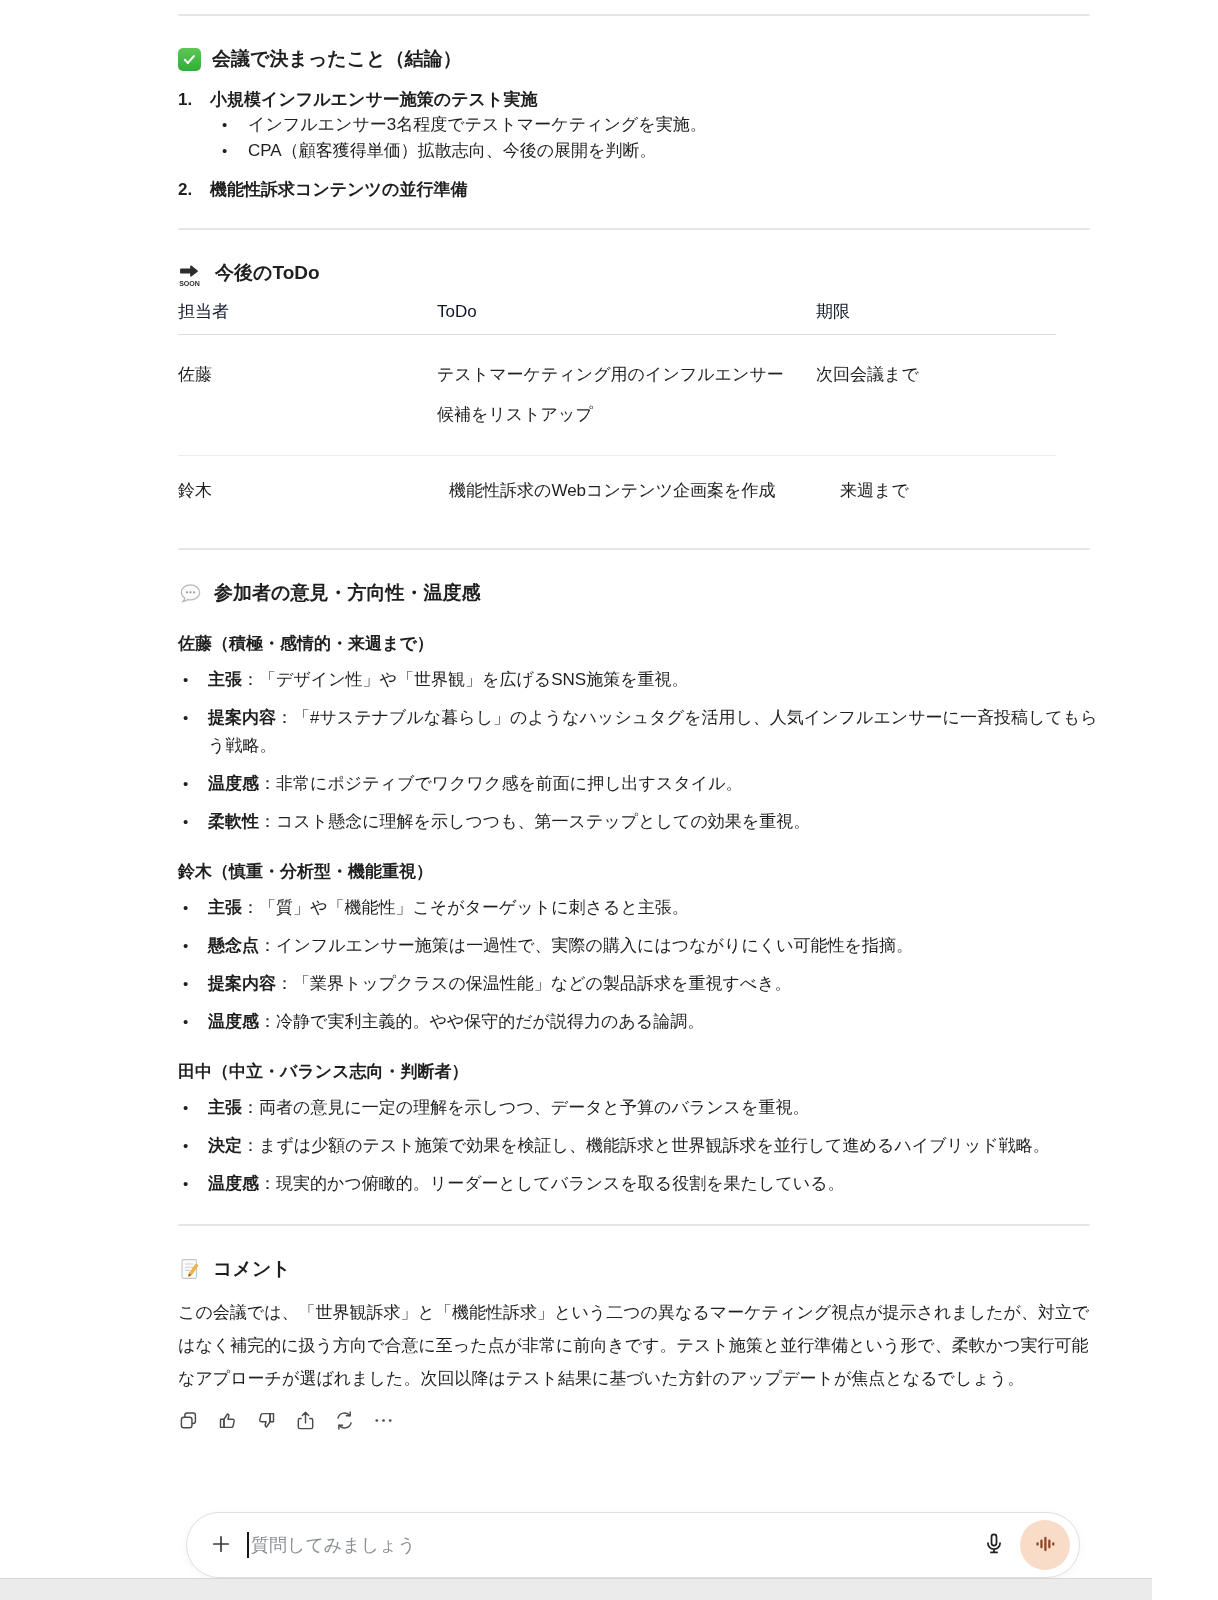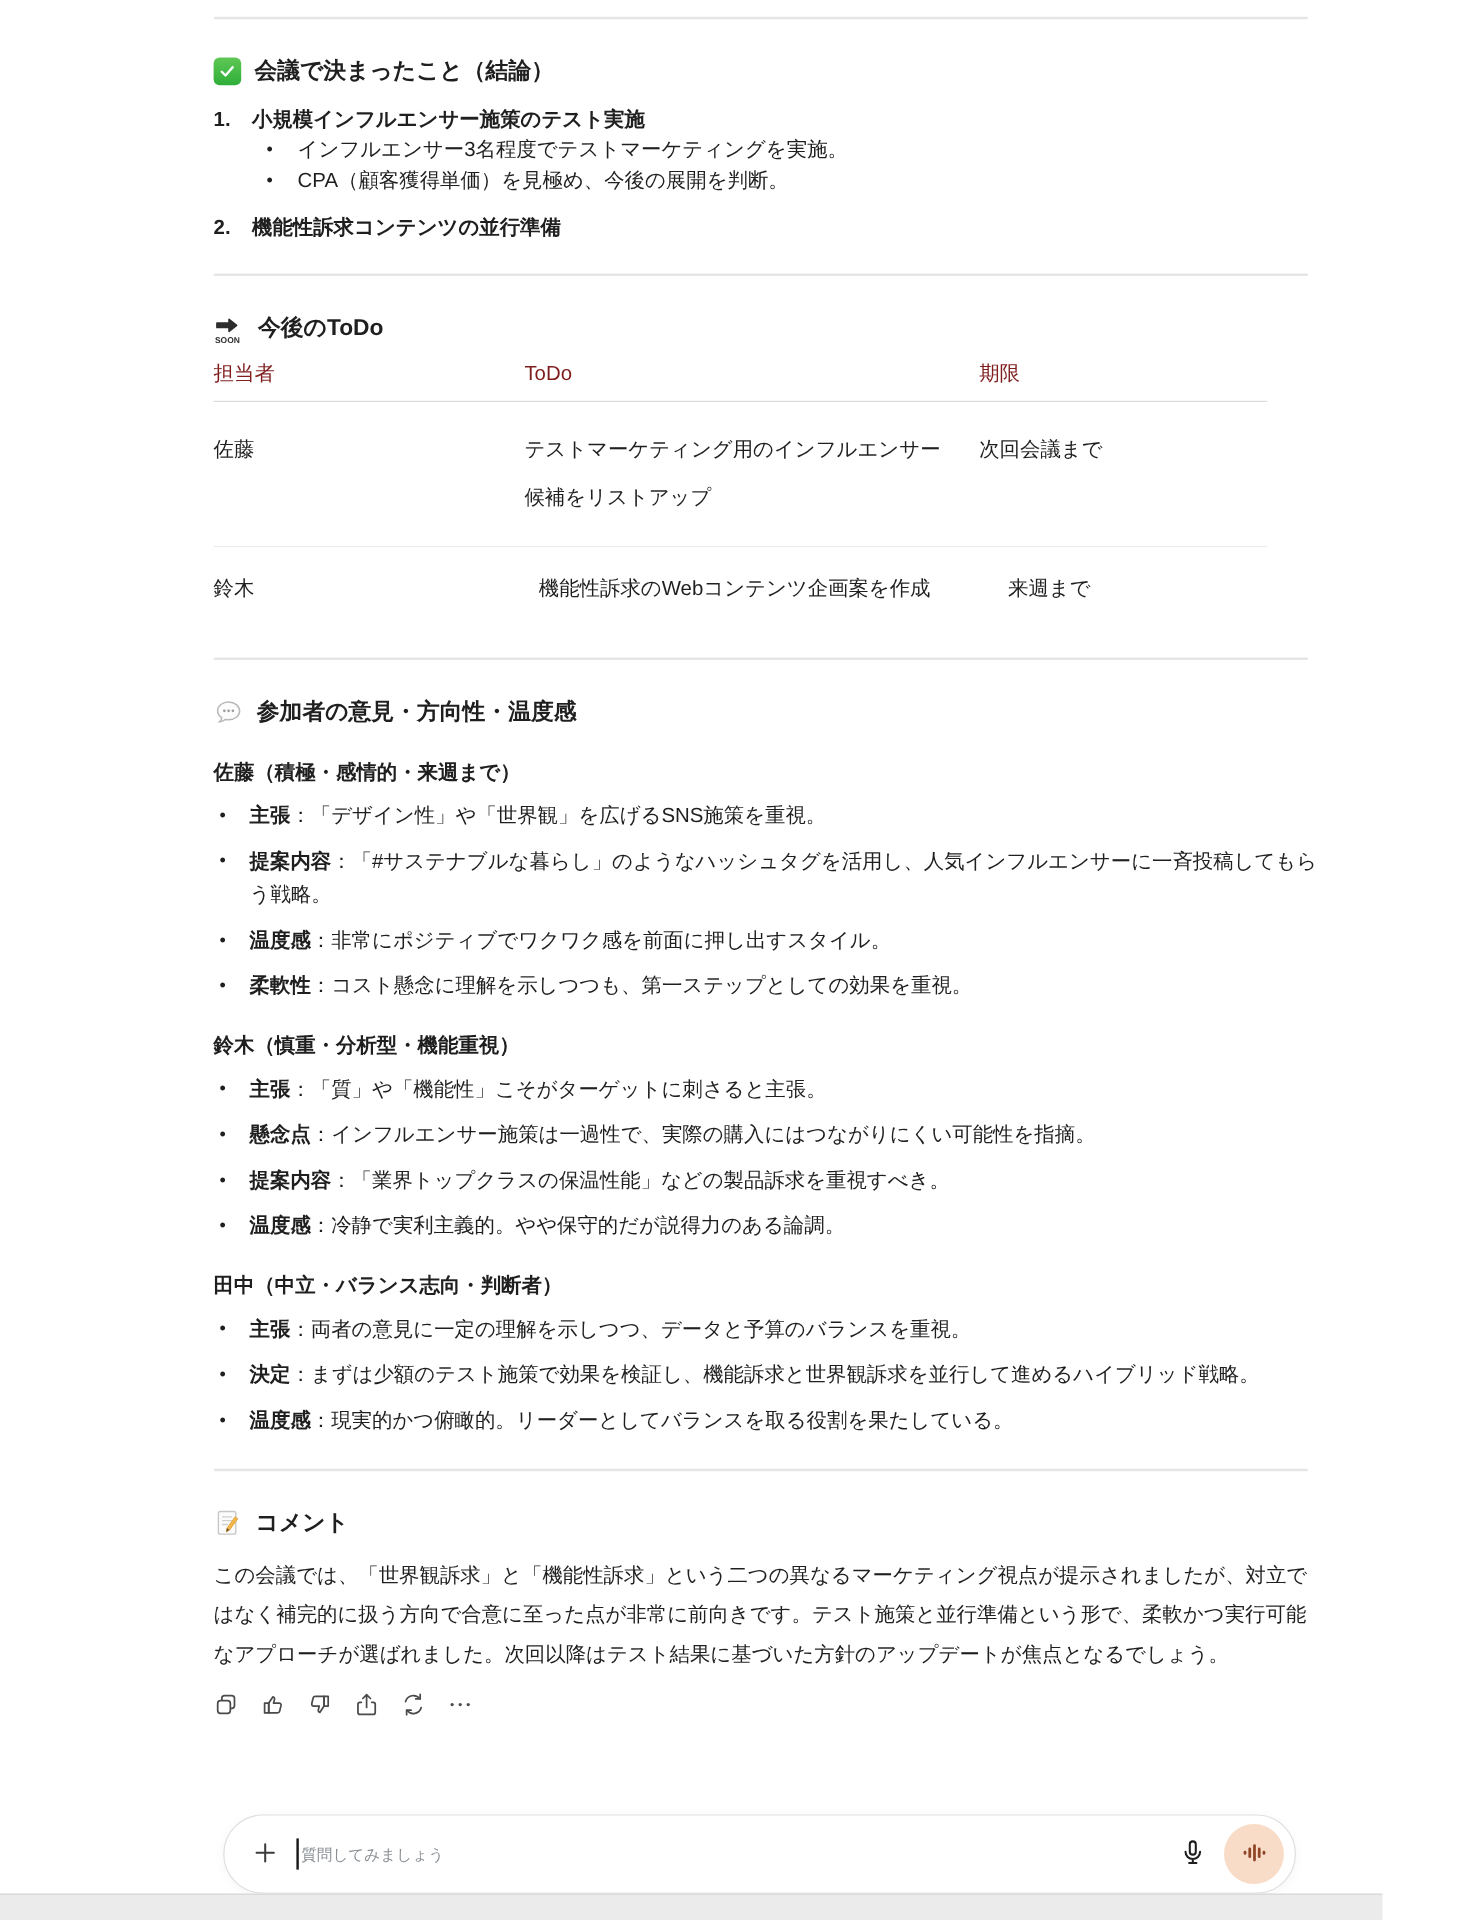--- a/index.html
+++ b/index.html
@@ -16,21 +16,21 @@
   
   .ol{margin-top:14px;font-size:17px;}
   .ol-item + .ol-item{margin-top:14px;}
   .ol-head{display:flex;line-height:24px;font-weight:700;}
   .ol-num{width:32px;flex:0 0 auto;}
   .sub-li{line-height:26px;padding-left:70px;position:relative;}
   .sub-li::before{content:"•";position:absolute;left:44px;top:0;font-size:15px;color:#1f1f1f;}
   
   .todo-table{margin-top:12px;width:878px;font-size:17px;}
   .t-row{display:grid;grid-template-columns:259px 379px auto;}
-  .t-head{padding-bottom:10px;border-bottom:1px solid #dcdcdc;line-height:24px;color:#7f1d1d;}
+  .t-head{padding-bottom:10px;border-bottom:1px solid #dcdcdc;line-height:24px;color:#0f172a;}
   .t-row.r1{padding:20px 0;border-bottom:1px solid #ededed;line-height:40px;}
   .t-row.r2{padding:22px 0 18px;line-height:26px;gap:12px;}
   .t-cell{padding-right:24px;}
   
   .participant h3{font-size:17px;font-weight:700;line-height:24px;margin:24px 0 0;}
   .op-li{margin-top:10px;line-height:28px;padding-left:30px;position:relative;font-size:17px;}
   .op-li::before{content:"•";position:absolute;left:5px;top:0;font-size:15px;color:#1f1f1f;}
   .op-label{font-weight:700;margin-top:40px;}
   
   .comment-p{margin:12px 0 0;font-size:17px;line-height:33px;width:914px;}
@@ -39,21 +39,21 @@
   .act-btn{width:26px;height:26px;display:flex;align-items:center;justify-content:center;cursor:pointer;
            background:none;border:none;padding:0;}
   .act-btn svg{stroke:#4a4a4a;fill:none;stroke-width:1.5;stroke-linecap:round;stroke-linejoin:round;}
   
   .composer{position:absolute;left:186px;top:1512px;width:894px;height:66px;background:#fff;
             border:1px solid #dfdfdf;border-radius:34px;box-sizing:border-box;display:flex;
             align-items:center;padding:0 9px 0 18px;box-shadow:0 2px 10px rgba(0,0,0,.04);}
   .plus-btn{width:32px;height:32px;border:none;background:none;display:flex;align-items:center;
             justify-content:center;cursor:pointer;padding:0;flex:0 0 auto;}
   .caret{width:2px;height:26px;background:#161616;margin-left:10px;flex:0 0 auto;}
-  .q-input{flex:1;border:none;outline:none;font-size:13px;color:#b91c1c;background:transparent;
+  .q-input{flex:1;border:none;outline:none;font-size:18px;color:#b91c1c;background:transparent;
            padding:0 0 0 2px;font-family:"Liberation Sans","DejaVu Sans",sans-serif;}
   .q-input::placeholder{color:#8a8f94;}
   .mic-btn{width:36px;height:36px;border:none;background:none;display:flex;align-items:center;
            justify-content:center;cursor:pointer;padding:0;flex:0 0 auto;margin-right:8px;}
   .live-btn{width:50px;height:50px;border-radius:50%;background:#f8dcc7;border:none;display:flex;
             align-items:center;justify-content:center;cursor:pointer;padding:0;flex:0 0 auto;}
   
   .footer-band{position:absolute;left:0;top:1578px;width:1218px;height:22px;background:#ebebeb;
                border-top:1px solid #d6d6d6;box-sizing:border-box;}
 </style>
@@ -74,21 +74,21 @@
         </span>
         <span>会議で決まったこと（結論）</span>
       </h2>
       <div class="ol">
         <div class="ol-item">
           <div class="ol-head">
             <span class="ol-num">1.</span>
             <span class="ol-title">小規模インフルエンサー施策のテスト実施</span>
           </div>
           <div class="sub-li">インフルエンサー3名程度でテストマーケティングを実施。</div>
-          <div class="sub-li">CPA（顧客獲得単価）を見極め、今後の展開を判断。</div>
+          <div class="sub-li">CPA（顧客獲得単価）拡散志向、今後の展開を判断。</div>
         </div>
         <div class="ol-item">
           <div class="ol-head">
             <span class="ol-num">2.</span>
             <span class="ol-title">機能性訴求コンテンツの並行準備</span>
           </div>
         </div>
       </div>
     </section>
 

